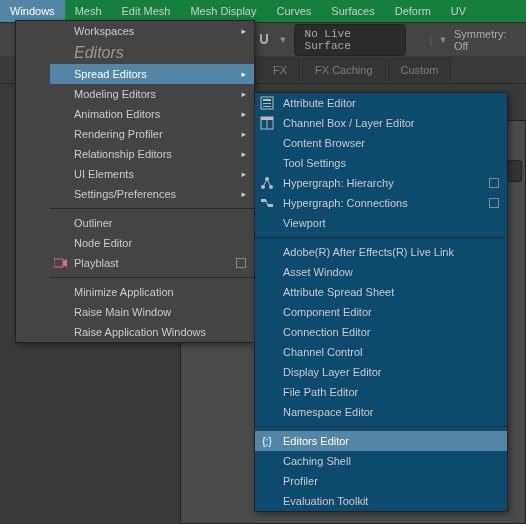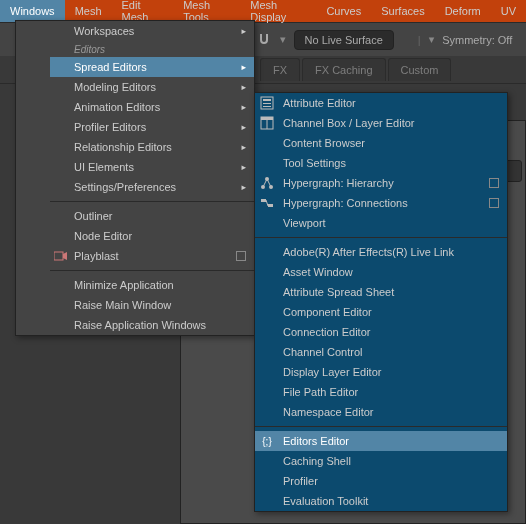--- a/index.html
+++ b/index.html
@@ -1,35 +1,35 @@
 <!DOCTYPE html>
 <html><head>
 <meta charset="utf-8">
 <style>
 * { margin: 0; padding: 0; box-sizing: border-box; font-family: "Segoe UI", Arial, sans-serif; }
 body { background: #393939; width: 526px; height: 524px; overflow: hidden; position: relative; }
 
-.menubar { height: 22px; background: #c2410c; display: flex; align-items: flex-start; font-size: 11px; color: #cccccc; }
+.menubar { height: 22px; background: #15803d; display: flex; align-items: flex-start; font-size: 11px; color: #cccccc; }
 .menubar-item { padding: 0 10px; height: 100%; display: flex; align-items: center; cursor: pointer; }
 .menubar-item.active { background: #5285a6; color: #ffffff; }
 
 .toolbar-row { height: 34px; background: #444444; border-top: 1px solid #2a2a2a; display: flex; align-items: center; font-size: 11px; color: #aaaaaa; padding: 0 8px; gap: 8px; }
-.toolbar-box { background: #2b2b2b; border: 1px solid #222; padding: 3px 10px; border-radius: 4px; }
+.toolbar-box { background: #2b2b2b; border: 1px solid #222; padding: 3px 10px; border-radius: 4px; font-family: Liberation Mono, monospace; }
 .toolbar-caret { color: #888; }
 
 .tabs-row { height: 28px; background: #393939; border-bottom: 1px solid #2a2a2a; display: flex; align-items: center; font-size: 11px; color: #aaaaaa; padding-left: 260px; }
 .tab { padding: 5px 12px; background: #333; border: 1px solid #222; border-bottom: none; margin-right: 2px; border-radius: 3px 3px 0 0; opacity: 0.6; }
 
 .viewport-bg { position: absolute; top: 84px; left: 0; right: 0; bottom: 0; background: #393939; }
 .viewport-panel { position: absolute; top: 120px; left: 180px; right: 0; bottom: 0; background: #4a4a4a; border: 1px solid #222; }
 .side-icons { position: absolute; right: 4px; top: 160px; width: 22px; height: 22px; background: #333; border: 1px solid #222; border-radius: 3px; }
 
 
 .menu1 { position: absolute; top: 20px; left: 15px; width: 240px; background: #444444; border: 1px solid #222222; box-shadow: 2px 2px 6px rgba(0,0,0,0.4); font-size: 11px; color: #cccccc; z-index: 10; padding-left: 34px; }
-.menu-header { padding: 3px 10px 2px 24px; color: #9a9a9a; font-style: italic; font-size: 10px; }
+.menu-header { padding: 3px 10px 2px 24px; color: #9a9a9a; font-style: italic; font-size: 16px; }
 .menu-item { height: 20px; display: flex; align-items: center; padding: 0 8px 0 24px; position: relative; cursor: pointer; }
 .menu-item.hi { background: #5285a6; color: #ffffff; }
 .menu-item .arrow { position: absolute; right: 8px; font-size: 9px; }
 .menu-item .box { position: absolute; right: 8px; width: 10px; height: 10px; border: 1px solid #888; }
 .menu-item .left-icon { position: absolute; left: 4px; width: 14px; height: 14px; display: flex; align-items: center; justify-content: center; }
 .menu-sep { height: 1px; background: #2a2a2a; margin: 4px 0; }
 
 
 .menu2 { position: absolute; top: 92px; left: 254px; width: 254px; background: #0c4a6e; border: 1px solid #222222; box-shadow: 2px 2px 6px rgba(0,0,0,0.4); font-size: 11px; color: #cccccc; z-index: 11; }
 .menu2 .menu-item { padding-left: 28px; }
@@ -38,21 +38,20 @@
 
 svg { display: block; }
 </style>
 </head>
 <body>
 
 <div class="menubar">
   <div class="menubar-item active">Windows</div>
   <div class="menubar-item">Mesh</div>
   <div class="menubar-item">Edit Mesh</div>
-  <div class="menubar-item">Mesh Tools</div>
   <div class="menubar-item">Mesh Display</div>
   <div class="menubar-item">Curves</div>
   <div class="menubar-item">Surfaces</div>
   <div class="menubar-item">Deform</div>
   <div class="menubar-item">UV</div>
 </div>
 
 <div class="toolbar-row">
   <div style="flex:0 0 240px"></div>
   <span class="toolbar-caret">
@@ -91,21 +90,21 @@
   </div>
   <div class="menu-item">
     <span>Modeling Editors</span>
     <span class="arrow">▸</span>
   </div>
   <div class="menu-item">
     <span>Animation Editors</span>
     <span class="arrow">▸</span>
   </div>
   <div class="menu-item">
-    <span>Profiler Editors</span>
+    <span>Rendering Profiler</span>
     <span class="arrow">▸</span>
   </div>
   <div class="menu-item">
     <span>Relationship Editors</span>
     <span class="arrow">▸</span>
   </div>
   <div class="menu-item">
     <span>UI Elements</span>
     <span class="arrow">▸</span>
   </div>

